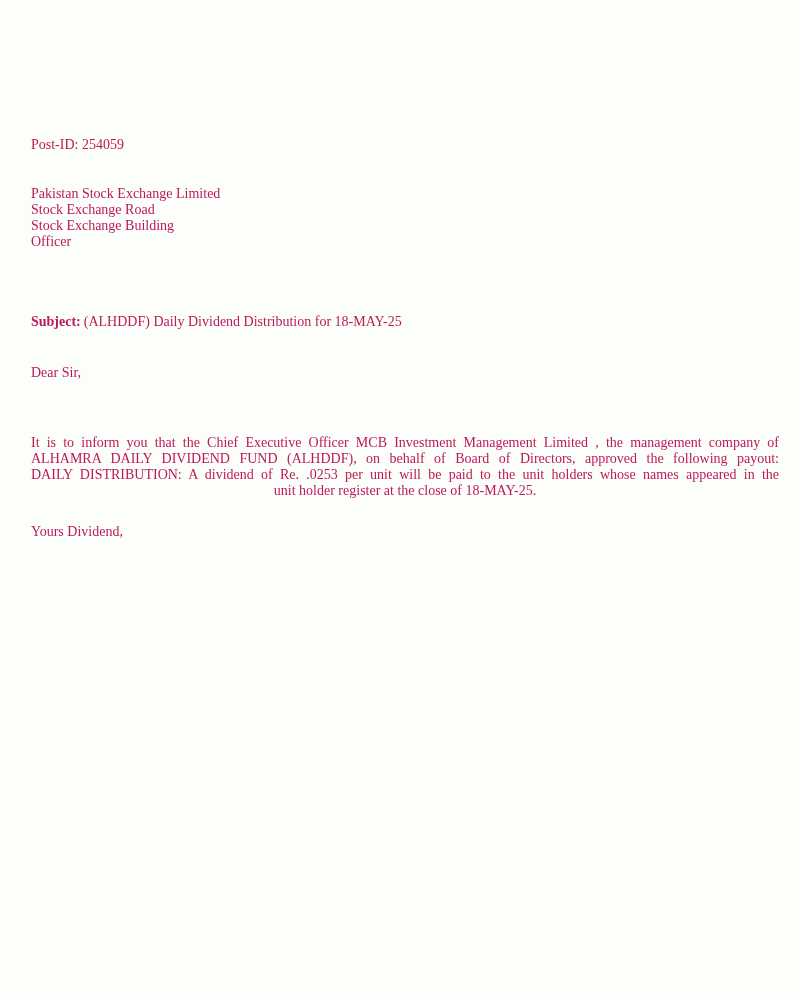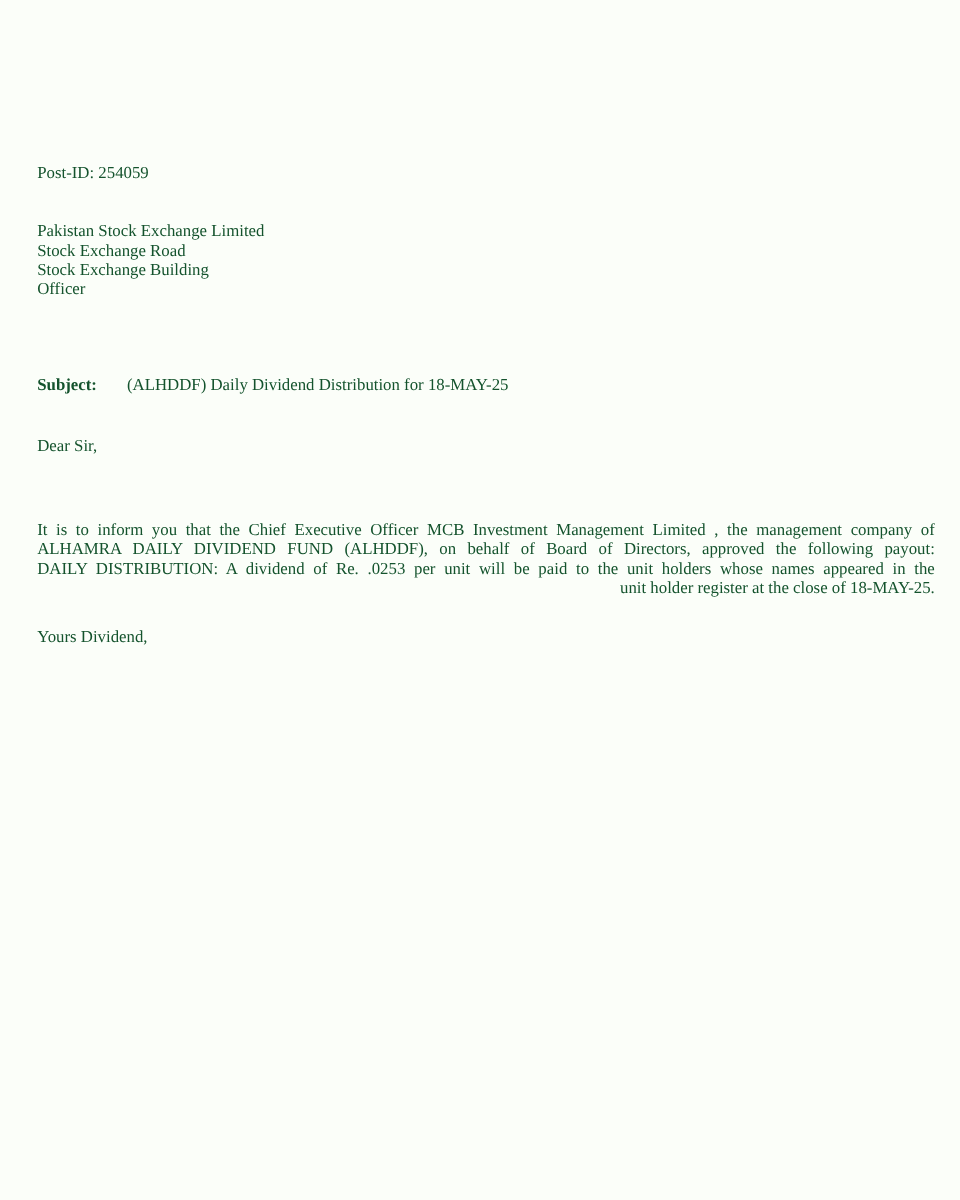--- a/index.html
+++ b/index.html
@@ -14,54 +14,54 @@
     overflow: hidden;
   }
   .page {
     position: absolute;
     left: 0; top: 0;
     width: 656px;
     height: 1000px;
     font-family: "Liberation Serif", "DejaVu Serif", serif;
     font-size: 14px;
     line-height: 16px;
-    color: #14532d;
+    color: #be185d;
     padding-left: 35px;
   }
   .content {
     position: absolute;
     left: 31px;
     top: 0;
     width: 748px;
   }
   .block { position: absolute; left: 0; width: 748px; }
   .meta-block      { top: 137px; }
   .recipient-block { top: 186px; }
   .subject-line    { top: 314px; }
   .salutation-line { top: 365px; }
   .body-paragraph  { top: 419px; margin-top: 16px; }
   .closing-line    { top: 524px; }
 
   .bold { font-weight: bold; }
 
-  .subject-label { font-weight: bold; margin-right: 25px; }
+  .subject-label { font-weight: bold; margin-right: 3px; }
 
   
   .jline {
     text-align: justify;
     height: 16px;
     overflow: hidden;
   }
   .jline::after {
     content: "";
     display: inline-block;
     width: 100%;
   }
   .lastline {
-    text-align: right;
+    text-align: center;
     height: 16px;
     overflow: hidden;
   }
 </style>
 </head>
 <body>
 
 <div class="page">
   <div class="content">
 

